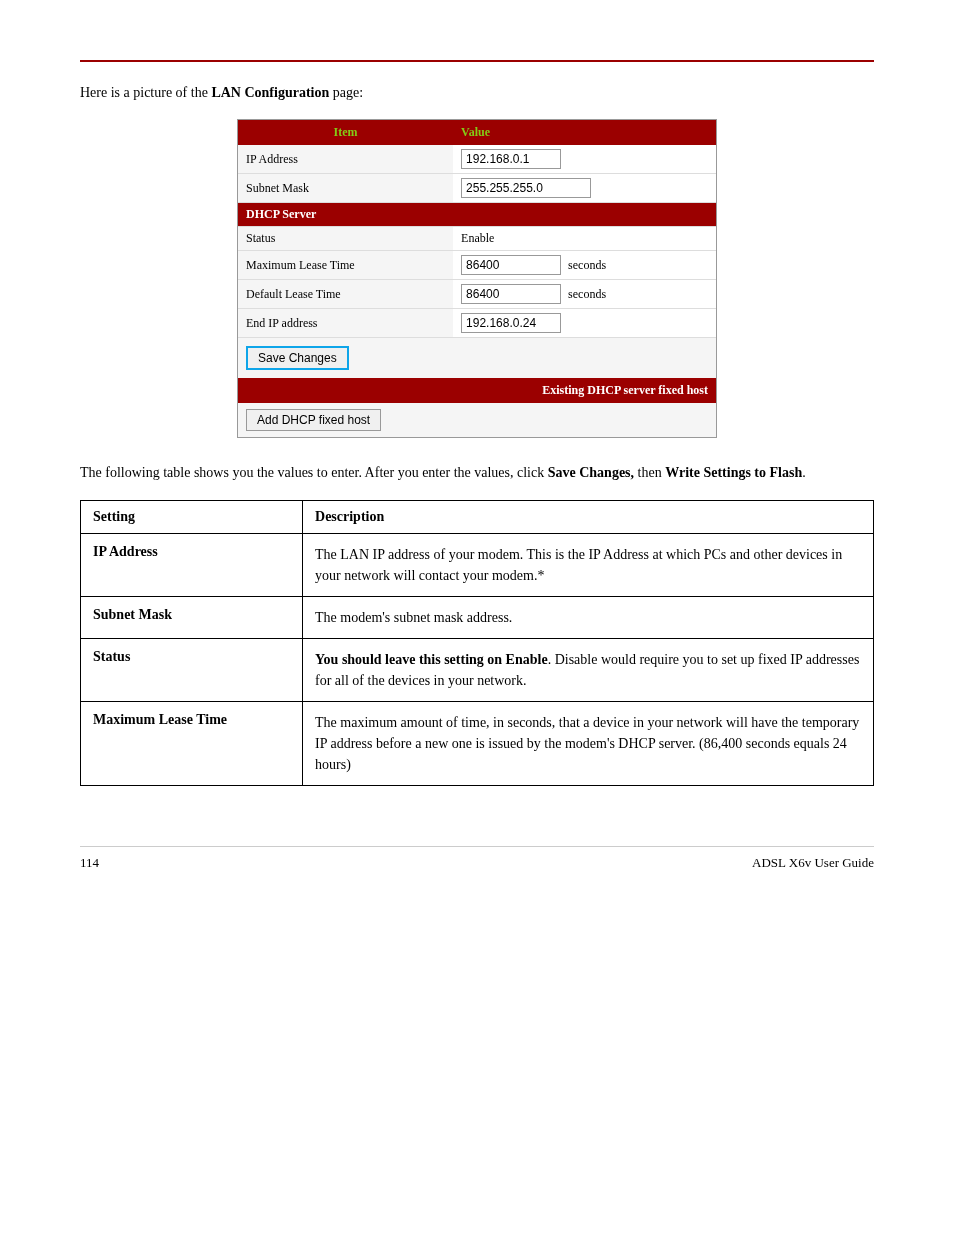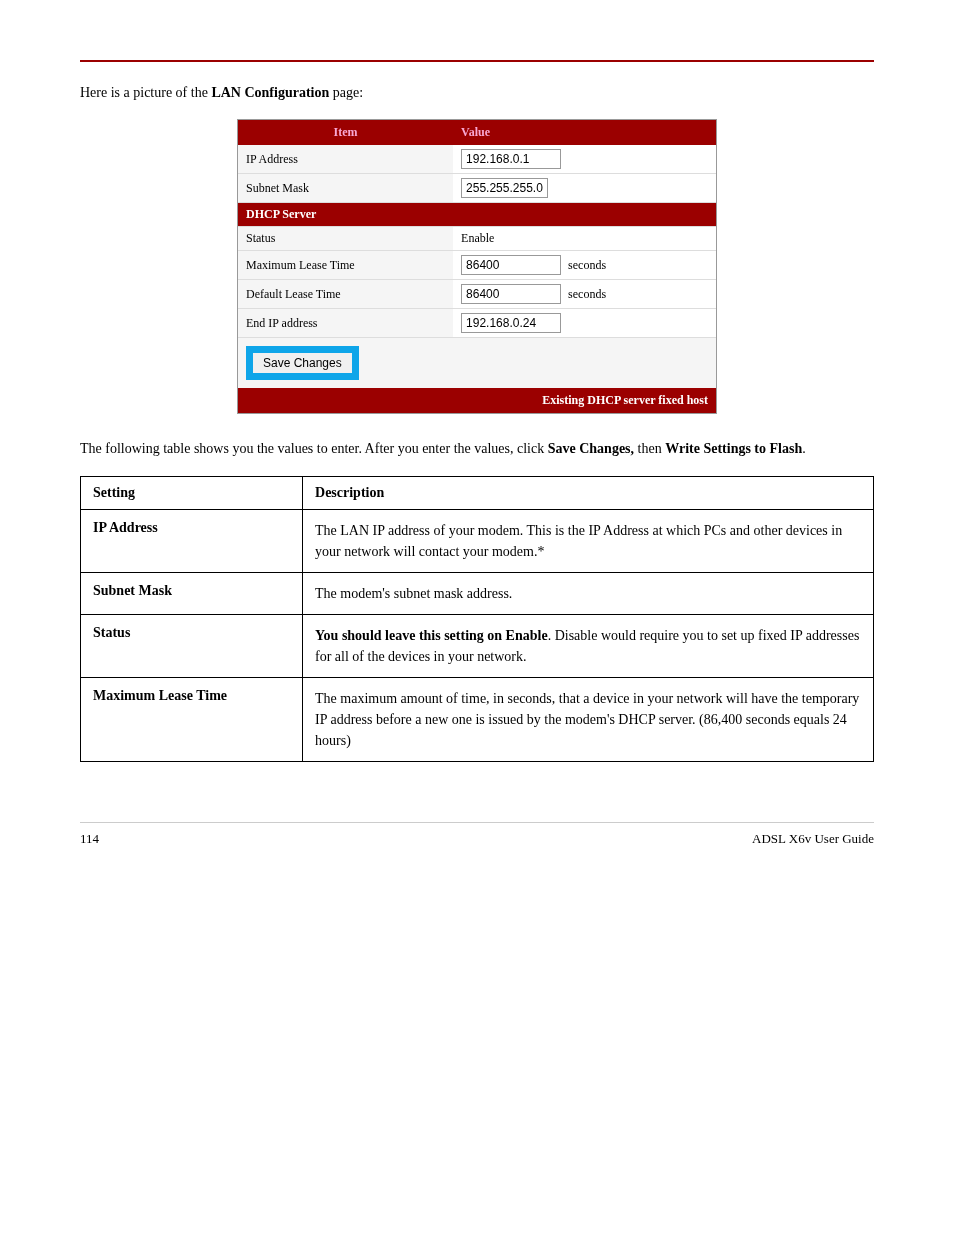--- a/index.html
+++ b/index.html
@@ -27,21 +27,21 @@
     }
 
     .lan-table {
       width: 100%;
       border-collapse: collapse;
       font-size: 12px;
     }
 
     .lan-table thead tr th {
       background-color: #9b0000;
-      color: #f9a8d4;
+      color: #84cc16;
       font-weight: bold;
       padding: 5px 8px;
       text-align: center;
     }
 
     .lan-table thead tr th.item-col {
       width: 45%;
       text-align: center;
     }
 
@@ -73,38 +73,38 @@
     }
 
     .input-field {
       border: 1px solid #999;
       padding: 2px 4px;
       font-size: 12px;
       width: 100px;
     }
 
     .input-wide {
-      width: 87px;
+      width: 130px;
     }
 
     .unit-text {
       font-size: 12px;
       color: #000;
       margin-left: 4px;
     }
 
     .save-btn-row {
       padding: 8px;
       background: #f5f5f5;
       border-top: none;
     }
 
     .save-changes-btn {
       background: #f0f0f0;
-      border: 7px solid #0ea5e9;
+      border: 2px solid #0ea5e9;
       padding: 3px 10px;
       font-size: 12px;
       cursor: pointer;
     }
 
     .existing-dhcp-header {
       background-color: #9b0000;
       color: #fff;
       text-align: right;
       padding: 5px 8px;
@@ -245,20 +245,23 @@
         </td>
       </tr>
     </tbody>
   </table>
 
   <div class="save-btn-row">
     <button class="save-changes-btn">Save Changes</button>
   </div>
 
   <div class="existing-dhcp-header">Existing DHCP server fixed host</div>
+  <div class="add-dhcp-row">
+    <button class="add-dhcp-btn">Add DHCP fixed host</button>
+  </div>
 </div>
 
 <p class="following-text">
   The following table shows you the values to enter. After you enter the values, click <strong>Save Changes,</strong> then <strong>Write Settings to Flash</strong>.
 </p>
 
 <table class="desc-table">
   <thead>
     <tr>
       <th>Setting</th>

